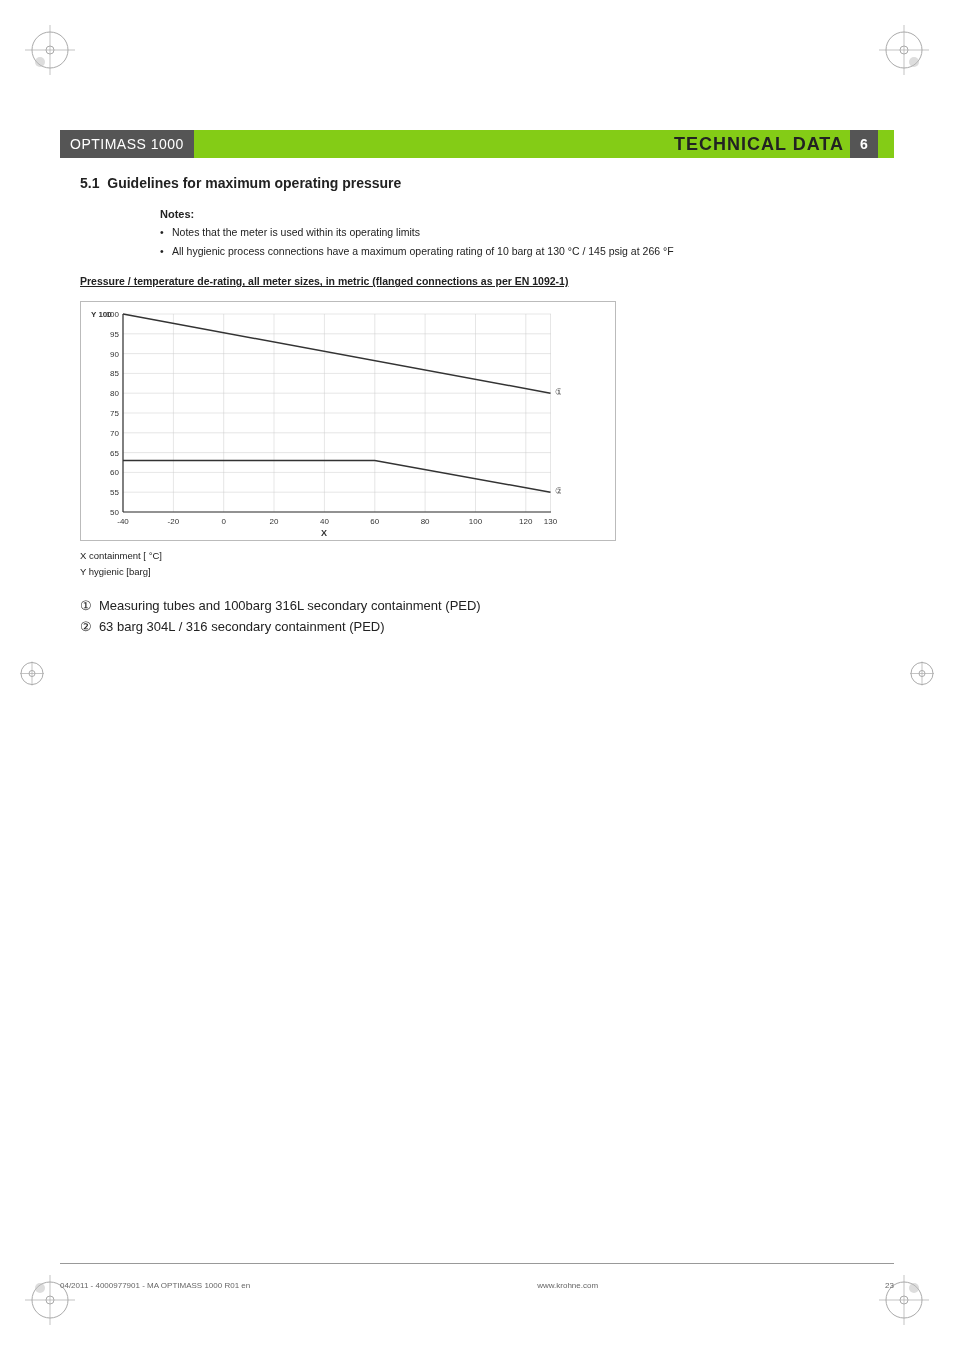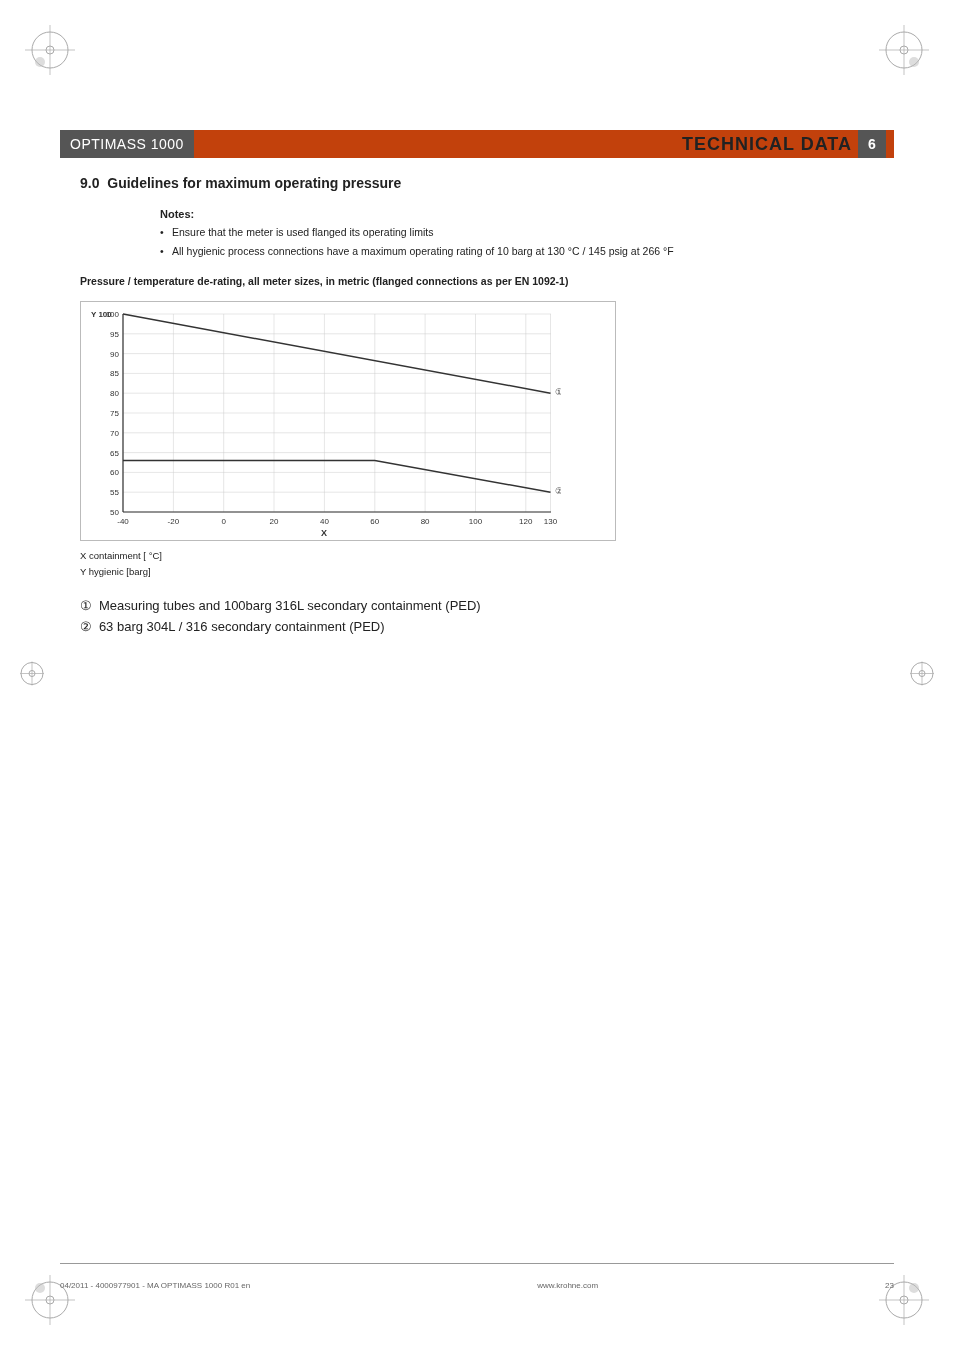--- a/index.html
+++ b/index.html
@@ -41,25 +41,25 @@
       color: #fff;
       font-size: 14px;
       padding: 0 10px;
       display: flex;
       align-items: center;
       letter-spacing: 0.5px;
       min-width: 120px;
     }
     .header-right {
       flex: 1;
-      background: #c2410c;
+      background: #84cc16;
       display: flex;
       align-items: center;
       justify-content: flex-end;
-      padding-right: 8px;
+      padding-right: 16px;
     }
     .header-title {
       font-size: 18px;
       font-weight: bold;
       color: #222;
       letter-spacing: 1px;
       font-family: Arial, Helvetica, sans-serif;
     }
     .header-num {
       background: #555;
@@ -115,20 +115,21 @@
       position: absolute;
       left: 0;
     }
 
     .chart-section-title {
       font-size: 10.5px;
       font-weight: bold;
       color: #222;
       margin-bottom: 12px;
       line-height: 1.4;
+      text-decoration: underline;
     }
 
     
     .chart-container {
       border: 1px solid #bbb;
       width: 536px;
       height: 240px;
       position: relative;
       margin-bottom: 8px;
       background: #fff;
@@ -238,26 +239,26 @@
   <div class="header-left">OPTIMASS 1000</div>
   <div class="header-right">
     <span class="header-title">TECHNICAL DATA</span>
     <div class="header-num">6</div>
   </div>
 </div>
 
 <div class="main-content">
 
   <div class="section-title">
-    <span>9.0</span>&nbsp; <span>Guidelines for maximum operating pressure</span>
+    <span>5.1</span>&nbsp; <span>Guidelines for maximum operating pressure</span>
   </div>
 
   <div class="notes-label">Notes:</div>
   <ul class="notes-list">
-    <li>Ensure that the meter is used flanged its operating limits</li>
+    <li>Notes that the meter is used within its operating limits</li>
     <li>All hygienic process connections have a maximum operating rating of 10 barg at 130 °C / 145 psig at 266 °F</li>
   </ul>
 
   <div class="chart-section-title">Pressure / temperature de-rating, all meter sizes, in metric (flanged connections as per EN 1092-1)</div>
 
   
   <div class="chart-container">
     <svg width="480" height="240" viewBox="0 0 480 240">
 
       <line x1="42" y1="12" x2="470" y2="12" stroke="#ccc" stroke-width="0.5"></line>

